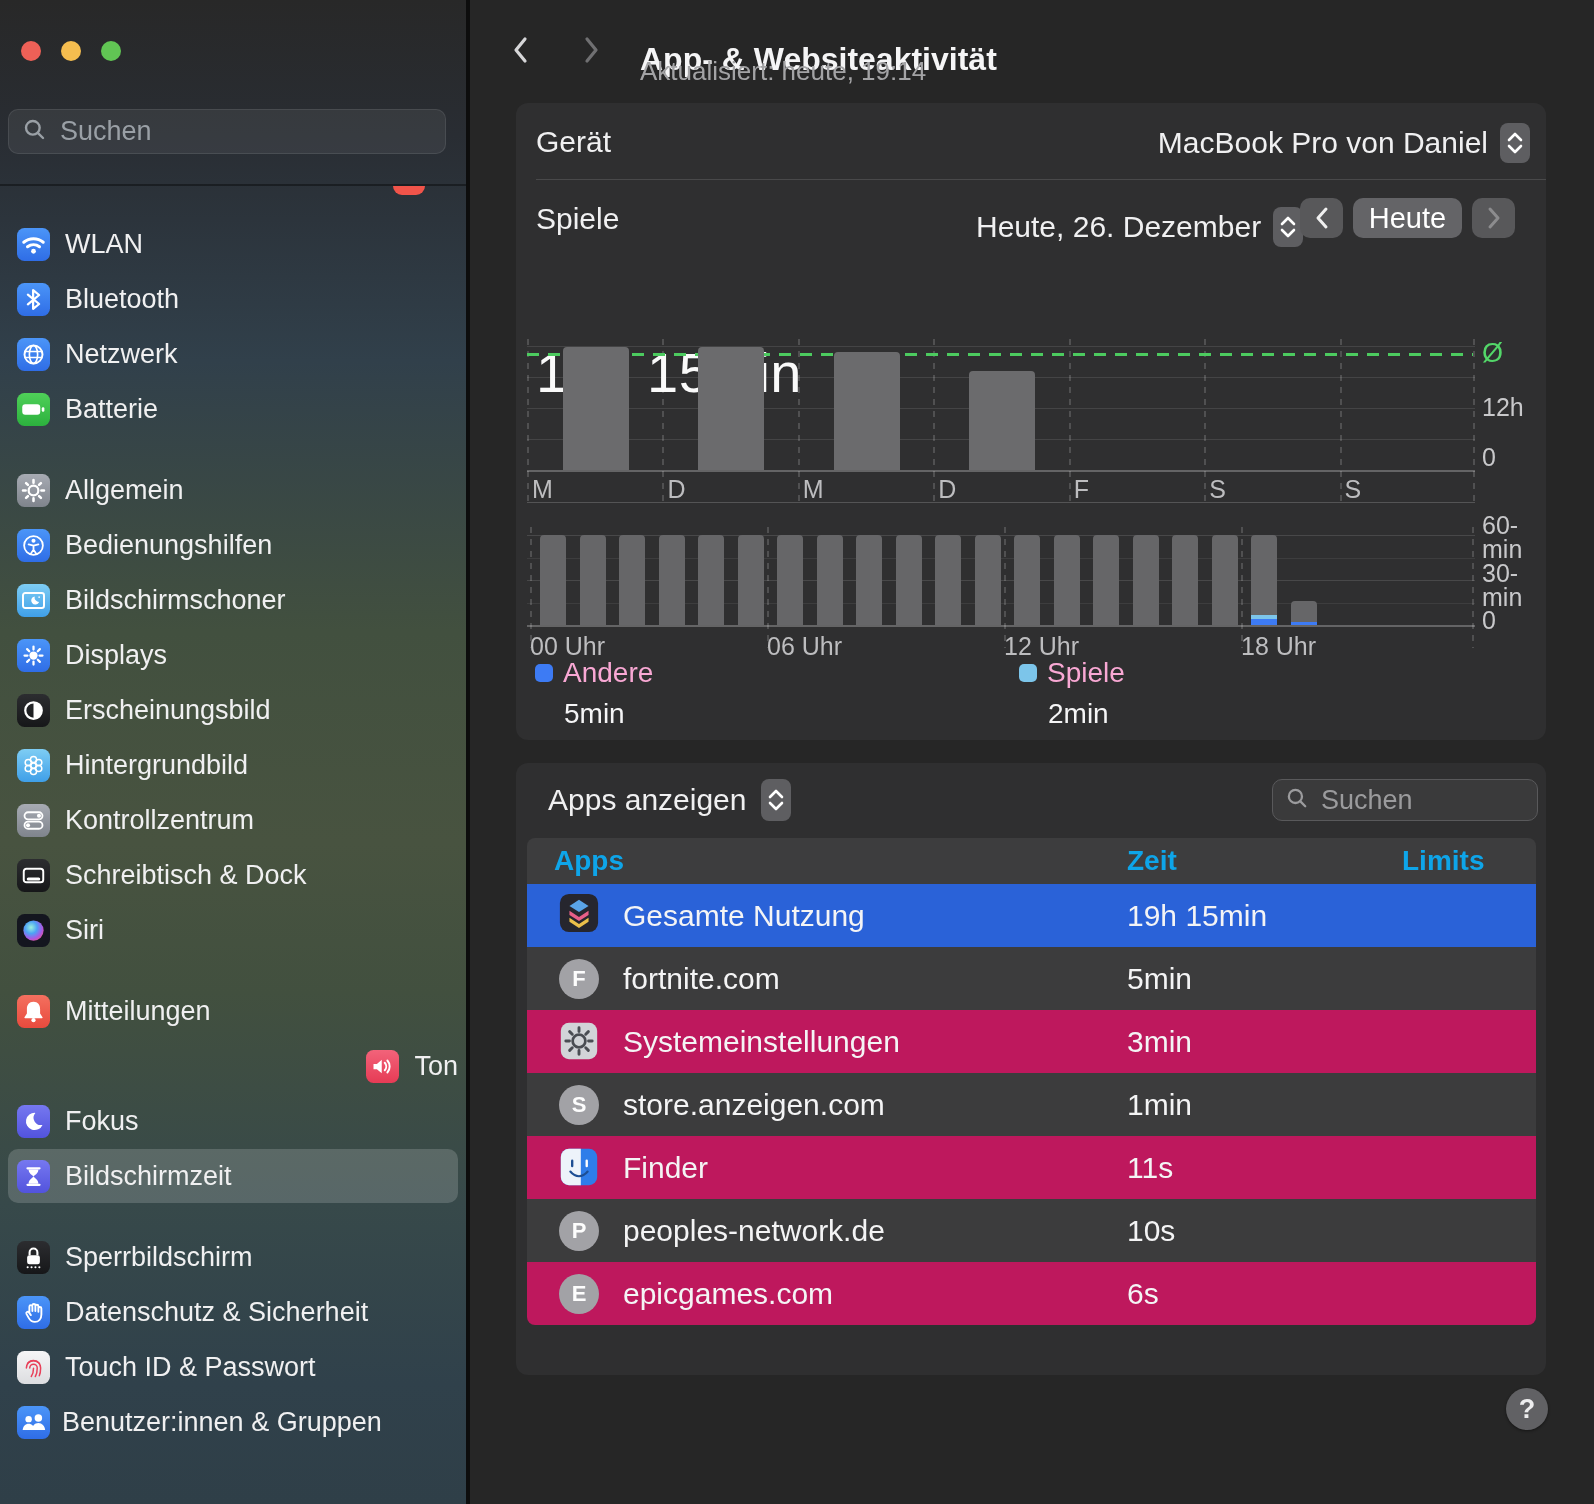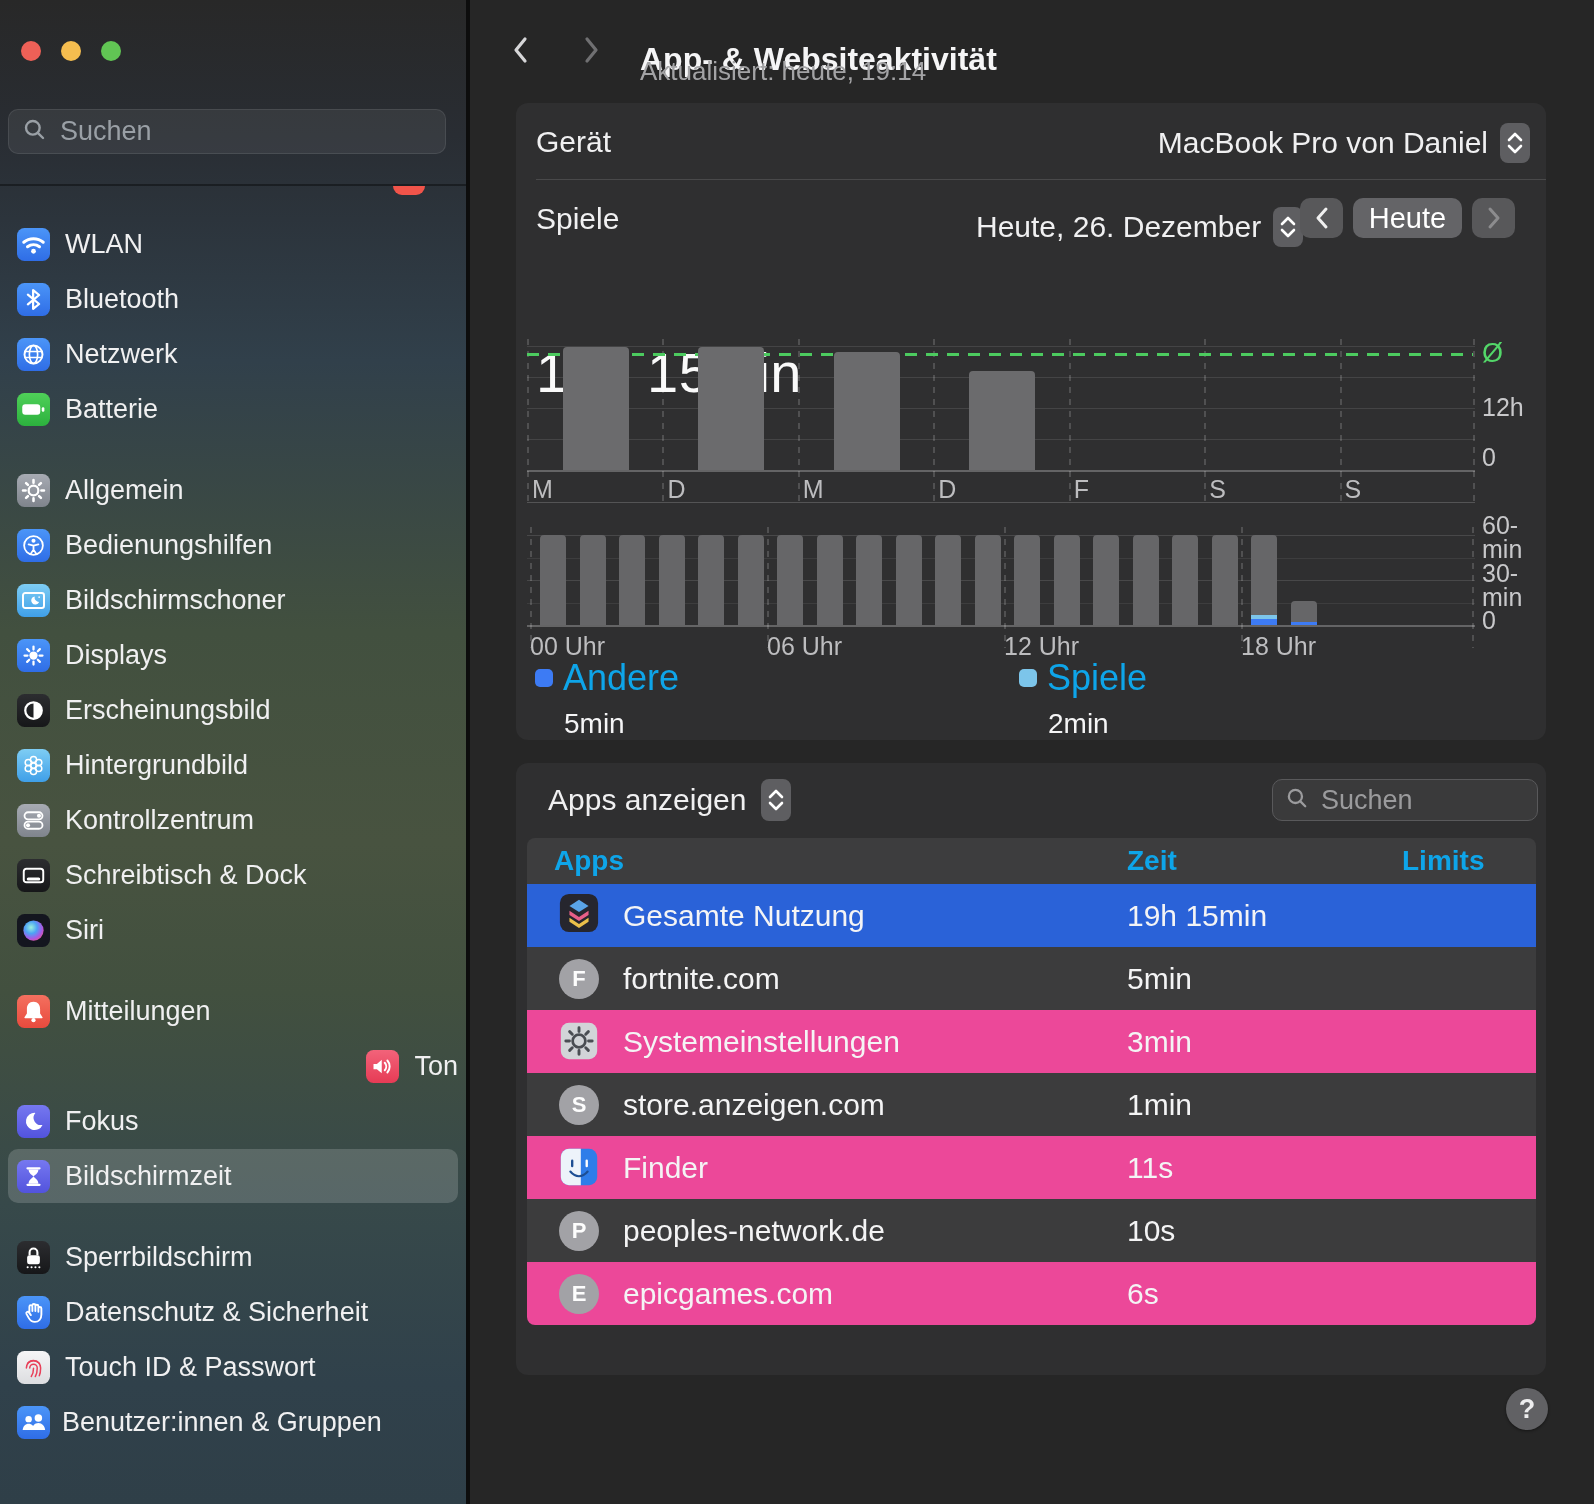--- a/index.html
+++ b/index.html
@@ -66,36 +66,36 @@
   .avg{position:absolute;left:0;width:946px;height:3px;background-image:repeating-linear-gradient(90deg,#4ccb5f 0 12px,transparent 12px 21px)}
   .bar{position:absolute;background:#6b6b6d;border-radius:4px 4px 0 0}
   .seg{position:absolute;border-radius:0}
   .xlab{position:absolute;font-size:25px;color:#bdbdbf;white-space:nowrap}
   .ylab{position:absolute;left:966px;font-size:25px;color:#c8c8ca;line-height:26px;white-space:nowrap}
   .ylab.avgsym{color:#53d769;font-size:27px}
   
   .lg{position:absolute;top:554px}
   .lg-head{display:flex;align-items:center;gap:10px}
   .lg-sw{width:18px;height:18px;border-radius:5px}
-  .lg-label{font-size:36px;color:#0ea5e9}
+  .lg-label{font-size:28px;color:#f9a8d4}
   .lg-val{margin:9px 0 0 29px;font-size:28px;color:#f5f5f6}
   
   .filter-row{position:absolute;left:32px;top:16px;display:flex;align-items:center;gap:14px}
   .filter-row .ctl-text{font-size:30px}
   .search-card{position:absolute;left:756px;top:16px;width:266px;height:42px;border-radius:10px;
     background:#3a3a3b;border:1px solid #59595b;display:flex;align-items:center;gap:9px;
     padding:0 12px;box-sizing:border-box;color:#9b9b9d}
   .search-card input{background:transparent;border:none;outline:none;width:100%;font-size:27px;color:#ededed;font-family:inherit}
   .search-card input::placeholder{color:#9b9b9d}
   #apps-table{position:absolute;left:11px;top:75px;width:1009px}
   .thead{position:relative;height:46px;background:#3d3d3e;border-radius:8px 8px 0 0}
   .th{position:absolute;top:0;height:46px;display:flex;align-items:center;font-size:28px;font-weight:700;color:#0ea5e9}
   .trow{position:relative;height:63px}
   .trow.light{background:#3c3c3d}
-  .trow.dark{background:#ec4899}
+  .trow.dark{background:#be185d}
   .trow.sel{background:#2a62d8}
   .trow.last{border-radius:0 0 8px 8px}
   .cell-app{position:absolute;left:96px;top:0;height:63px;display:flex;align-items:center;font-size:30px;color:#f4f4f5;white-space:nowrap}
   .cell-time{position:absolute;left:600px;top:0;height:63px;display:flex;align-items:center;font-size:30px;color:#f4f4f5}
   .row-ic{position:absolute;left:32px;top:11px;width:40px;height:40px}
   .row-ic svg{width:40px;height:40px;display:block}
   .avatar{position:absolute;left:32px;top:12px;width:40px;height:40px;border-radius:50%;background:#a2a2a6;
     color:#fdfdfd;font-size:22px;font-weight:600;display:flex;align-items:center;justify-content:center}
   .help-btn{position:absolute;left:1506px;top:1388px;width:42px;height:42px;border-radius:50%;
     background:#616164;color:#ededee;font-size:27px;font-weight:600;display:flex;align-items:center;justify-content:center;

